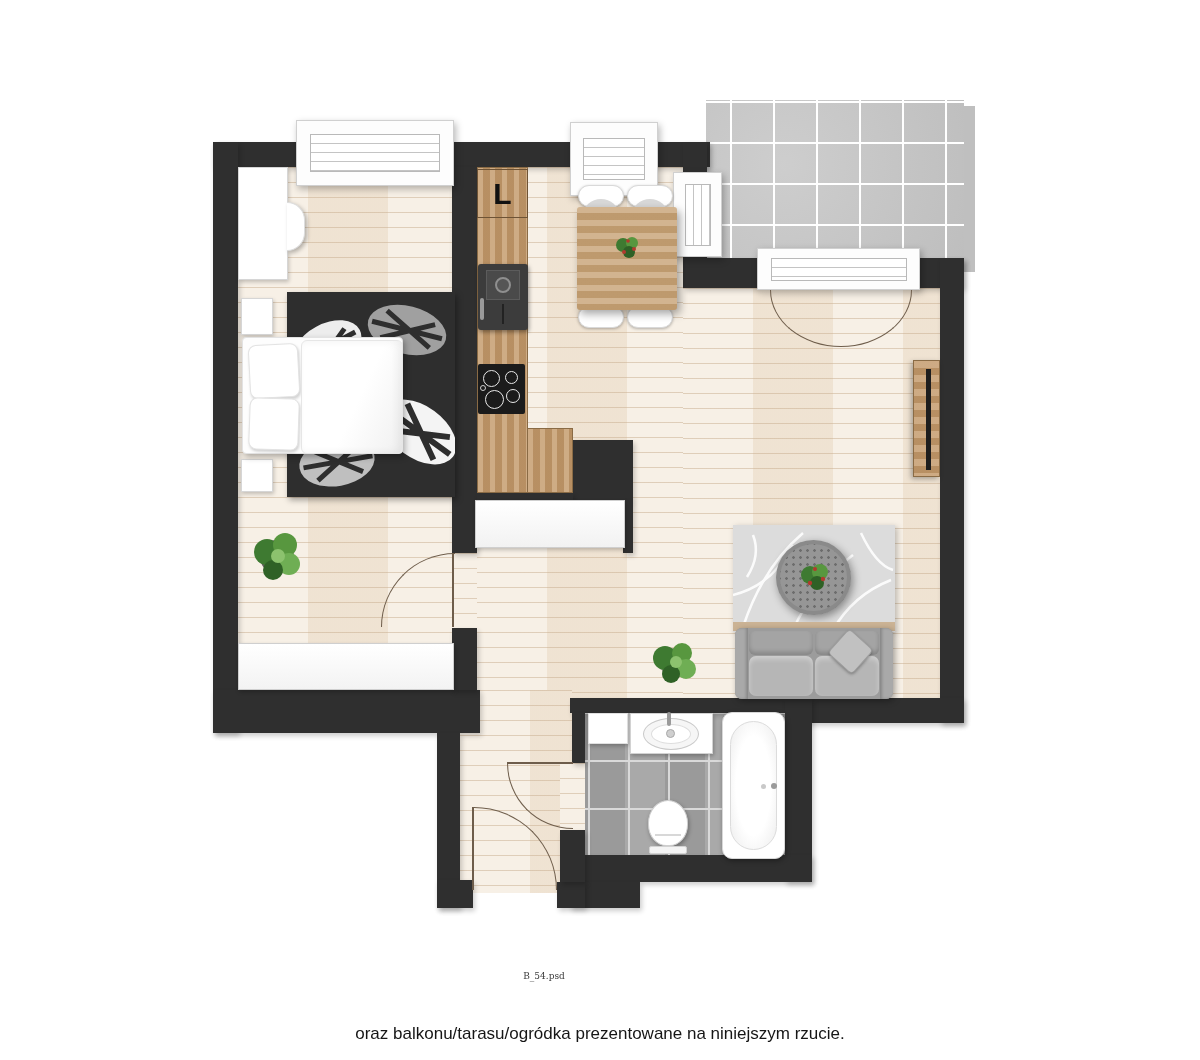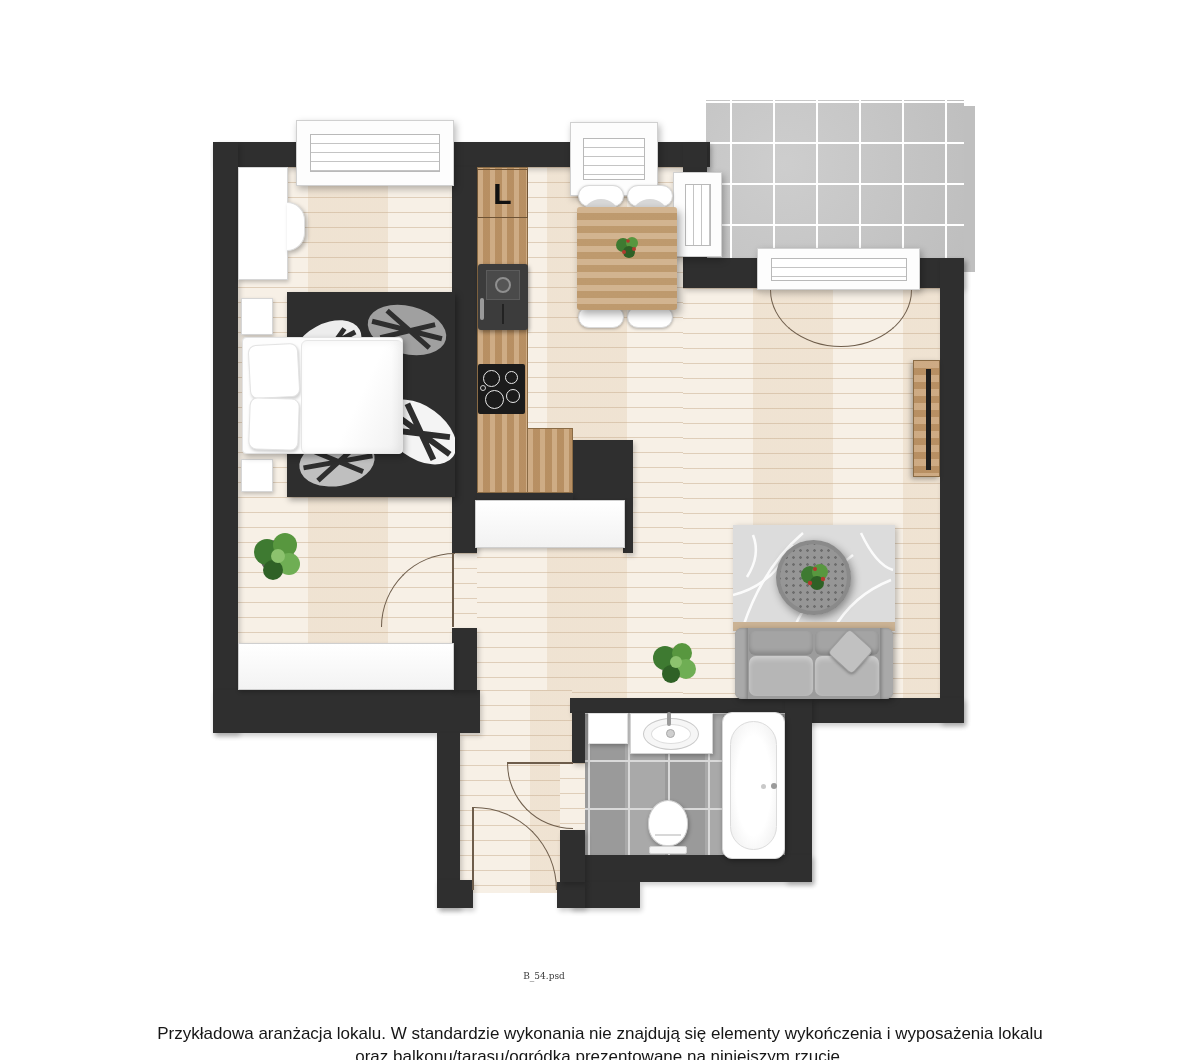--- a/index.html
+++ b/index.html
@@ -296,17 +296,16 @@
   <div class="abs" style="left:722px;top:712px;width:63px;height:147px;background:#fff;border:1px solid #d8d8d8;border-radius:10px;
               box-shadow:1px 2px 5px rgba(0,0,0,.35);box-sizing:border-box;">
     <div class="abs" style="left:7px;top:8px;width:47px;height:129px;background:radial-gradient(ellipse at 50% 50%, #ffffff 55%, #ececec 100%);
                 border:1px solid #dcdcdc;border-radius:24px;box-sizing:border-box;"></div>
     <div class="abs" style="left:48px;top:70px;width:6px;height:6px;background:#9a9a9a;border-radius:50%;"></div>
     <div class="abs" style="left:38px;top:71px;width:5px;height:5px;background:#c9c9c9;border-radius:50%;"></div>
   </div>
 
   <div class="filelabel" style="top:971px;">B_54.psd</div>
   <div class="caption" style="top:1022px;">
-    <div>Przykładowa aranżacja lokalu. W standardzie wykonania nie znajdują się elementy wykończenia i wyposażenia lokalu</div>
     <div>oraz balkonu/tarasu/ogródka prezentowane na niniejszym rzucie.</div>
   </div>
 
 </div>
 
 </body></html>

